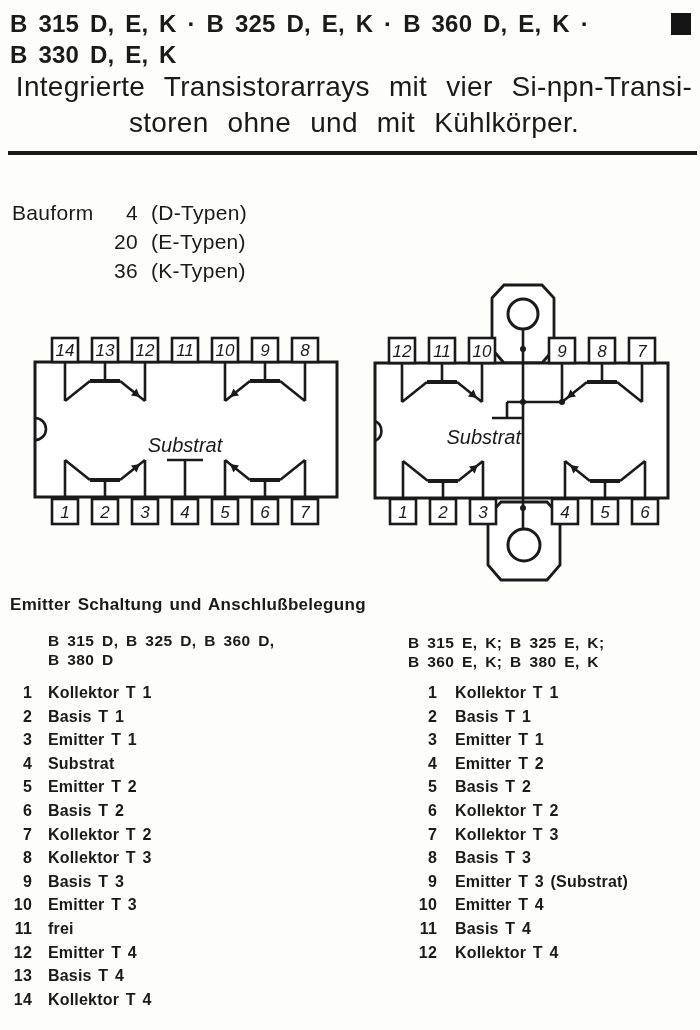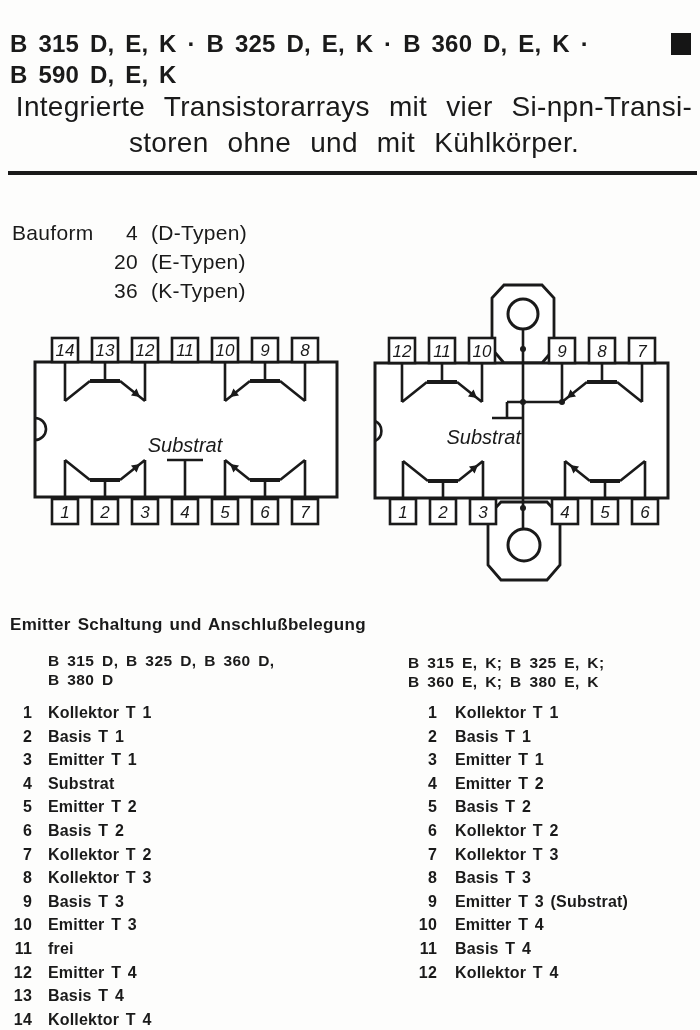--- a/index.html
+++ b/index.html
@@ -2,21 +2,21 @@
 <html><head>
 <meta charset="utf-8">
 <style>
   html,body{margin:0;padding:0;}
   body{
     width:700px;height:1030px;position:relative;overflow:hidden;
     background:#fdfdfc;color:#1a1a1a;
     font-family:"Liberation Sans",sans-serif;
     -webkit-font-smoothing:antialiased;
   }
-  .abs{position:absolute;margin-top:20px;}
+  .abs{position:absolute;}
   .title{
     left:10px;top:8px;width:650px;
     font-size:24px;font-weight:bold;line-height:31px;
     letter-spacing:.2px;word-spacing:4px;
   }
   .title-square{left:671px;top:13px;width:20px;height:22px;background:#151515;}
   .subtitle{
     left:8px;top:69px;width:692px;
     font-size:28px;font-weight:400;line-height:36px;
     letter-spacing:.3px;word-spacing:11px;text-align:center;
@@ -46,21 +46,21 @@
   .pin-list.right{left:415px;width:280px;}
   .pin-row{display:flex;}
   .pin-list.left .pn{display:inline-block;width:24px;text-align:right;margin-right:16px;flex:none;}
   .pin-list.right .pn{display:inline-block;width:22px;text-align:right;margin-right:18px;flex:none;}
 </style>
 </head>
 <body>
 
 <div class="abs title">
   <div>B 315 D, E, K · B 325 D, E, K · B 360 D, E, K ·</div>
-  <div>B 590 D, E, K</div>
+  <div>B 330 D, E, K</div>
 </div>
 <div class="abs title-square"></div>
 
 <div class="abs subtitle">
   <div>Integrierte Transistorarrays mit vier Si-npn-Transi-</div>
   <div>storen ohne und mit Kühlkörper.</div>
 </div>
 <div class="abs rule"></div>
 
 <div class="abs bauform-label">Bauform</div>

